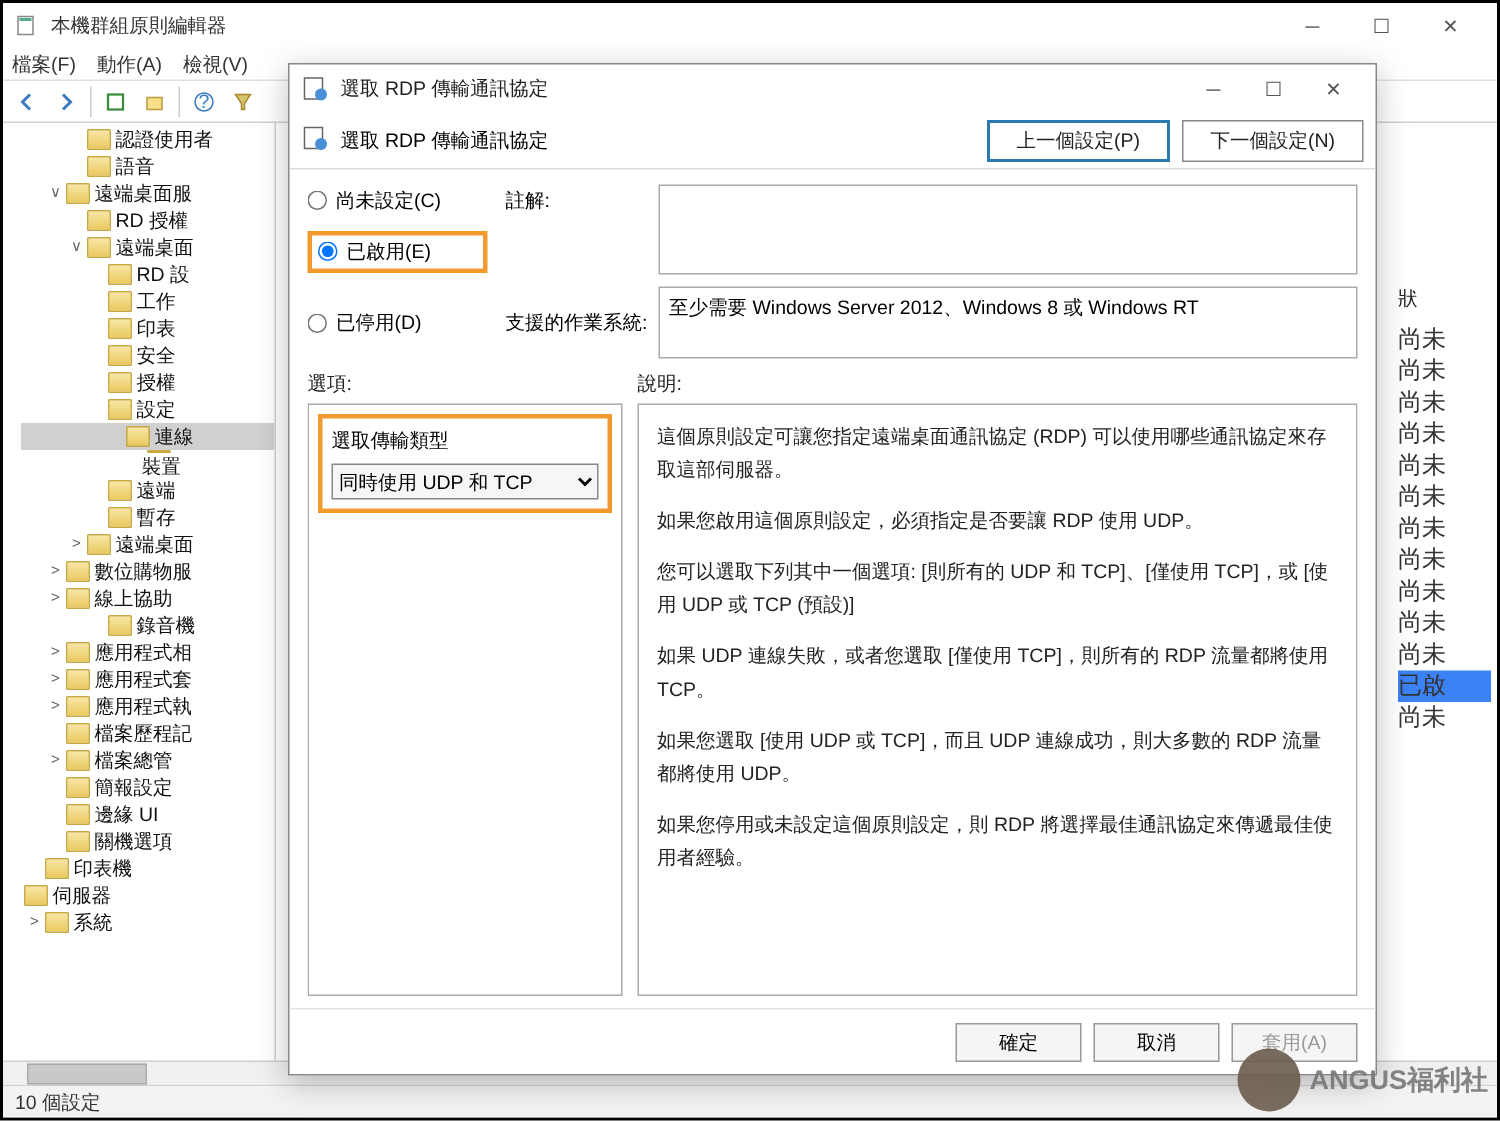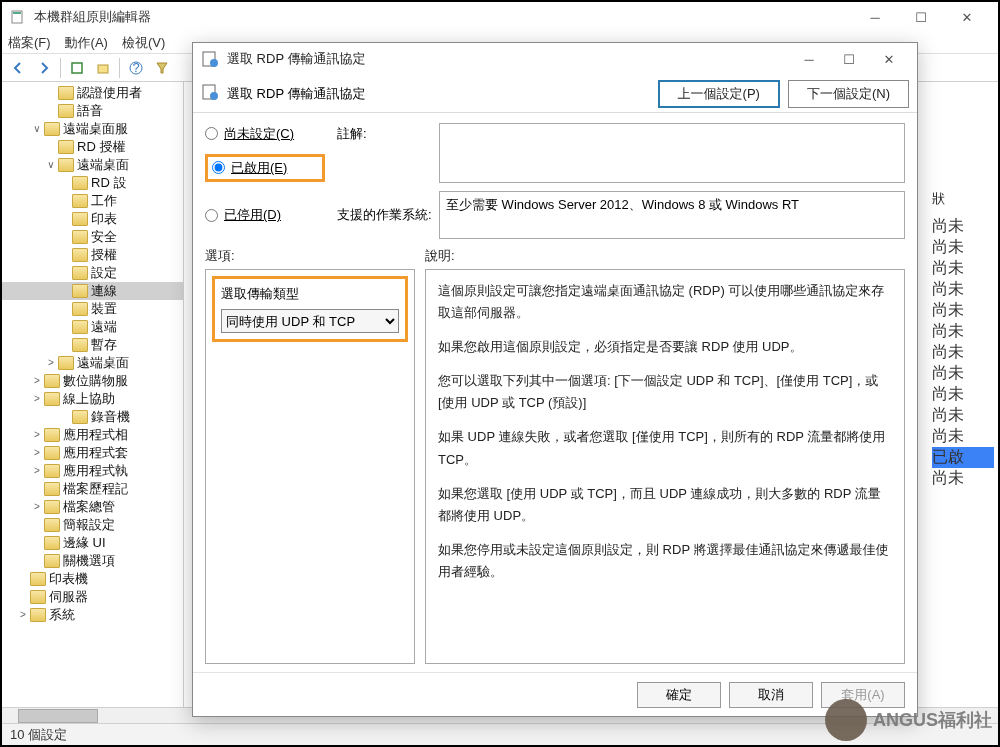--- a/index.html
+++ b/index.html
@@ -37,21 +37,21 @@
 .dialog-titlebar .icon { width: 18px; height: 18px; margin-right: 8px; }
 .dialog-titlebar .title { flex: 1; color: #222; }
 .dialog-titlebar .win-btn { width: 40px; height: 28px; }
 .dialog-subhead { height: 38px; display: flex; align-items: center; padding: 0 8px; border-bottom: 1px solid #dcdcdc; gap: 8px; }
 .dialog-subhead .spacer { flex: 1; }
 .nav-btn { height: 28px; padding: 0 18px; background: #fff; border: 1px solid #888; color: #222; }
 .nav-btn.primary { border: 2px solid #2a7ab0; }
 .dialog-body { flex: 1; display: flex; flex-direction: column; padding: 10px 12px 8px 12px; gap: 8px; overflow: hidden; }
 
 .top-grid { display: grid; grid-template-columns: 120px 90px 1fr; grid-template-rows: auto auto auto; gap: 8px 12px; align-items: center; }
-.radio { display: flex; align-items: center; gap: 6px; text-decoration: underline; }
+.radio { display: flex; align-items: center; gap: 6px; }
 .radio input { margin: 0; }
 .comment-box { grid-column: 3; grid-row: 1 / span 2; height: 60px; background: #fff; border: 1px solid #aaa; resize: none; }
 .supported-box { grid-column: 3; height: 48px; background: #fff; border: 1px solid #aaa; padding: 4px 6px; overflow-y: scroll; }
 
 .highlight { border: 3px solid #f29a2e; padding: 2px 4px; display: inline-flex; }
 
 .lower { flex: 1; display: grid; grid-template-columns: 210px 1fr; grid-template-rows: auto 1fr; gap: 4px 10px; overflow: hidden; }
 .lower .hdr { color: #222; }
 .options-panel { border: 1px solid #aaa; padding: 6px; position: relative; }
 .options-panel .hi2 { border: 3px solid #f29a2e; padding: 6px; }
@@ -191,26 +191,26 @@
           <li style="padding-left: 56px;">
             <span class="twisty"></span>
             <span class="folder"></span>
             <span class="label">授權</span>
           </li>
           <li style="padding-left: 56px;">
             <span class="twisty"></span>
             <span class="folder"></span>
             <span class="label">設定</span>
           </li>
-          <li class="selected" style="padding-left: 56px;">
+          <li class="selected" style="padding-left: 56px; margin-left: 12px;">
             <span class="twisty"></span>
             <span class="folder"></span>
             <span class="label">連線</span>
           </li>
-          <li style="padding-left: 56px;">
+          <li style="padding-left: 30px; flex-direction: column;">
             <span class="twisty"></span>
             <span class="folder"></span>
             <span class="label">裝置</span>
           </li>
           <li style="padding-left: 56px;">
             <span class="twisty"></span>
             <span class="folder"></span>
             <span class="label">遠端</span>
           </li>
           <li style="padding-left: 56px;">
@@ -276,21 +276,21 @@
           <li style="padding-left: 28px;">
             <span class="twisty"></span>
             <span class="folder"></span>
             <span class="label">關機選項</span>
           </li>
           <li style="padding-left: 14px;">
             <span class="twisty"></span>
             <span class="folder"></span>
             <span class="label">印表機</span>
           </li>
-          <li style="padding-left: 14px;">
+          <li style="">
             <span class="twisty"></span>
             <span class="folder"></span>
             <span class="label">伺服器</span>
           </li>
           <li style="padding-left: 14px;">
             <span class="twisty">&gt;</span>
             <span class="folder"></span>
             <span class="label">系統</span>
           </li>
         </ul>
@@ -390,21 +390,21 @@
           <div style="margin-bottom:6px">選取傳輸類型</div>
           <select>
             <option>同時使用 UDP 和 TCP</option>
           </select>
         </div>
       </div>
 
       <div class="desc-panel">
         <p>這個原則設定可讓您指定遠端桌面通訊協定 (RDP) 可以使用哪些通訊協定來存取這部伺服器。</p>
         <p>如果您啟用這個原則設定，必須指定是否要讓 RDP 使用 UDP。</p>
-        <p>您可以選取下列其中一個選項: [下一個設定 UDP 和 TCP]、[僅使用 TCP]，或 [使用 UDP 或 TCP (預設)]</p>
+        <p>您可以選取下列其中一個選項: [則所有的 UDP 和 TCP]、[僅使用 TCP]，或 [使用 UDP 或 TCP (預設)]</p>
         <p>如果 UDP 連線失敗，或者您選取 [僅使用 TCP]，則所有的 RDP 流量都將使用 TCP。</p>
         <p>如果您選取 [使用 UDP 或 TCP]，而且 UDP 連線成功，則大多數的 RDP 流量都將使用 UDP。</p>
         <p>如果您停用或未設定這個原則設定，則 RDP 將選擇最佳通訊協定來傳遞最佳使用者經驗。</p>
       </div>
     </div>
   </div>
 
   <div class="dialog-footer">
     <button>確定</button>
     <button>取消</button>

